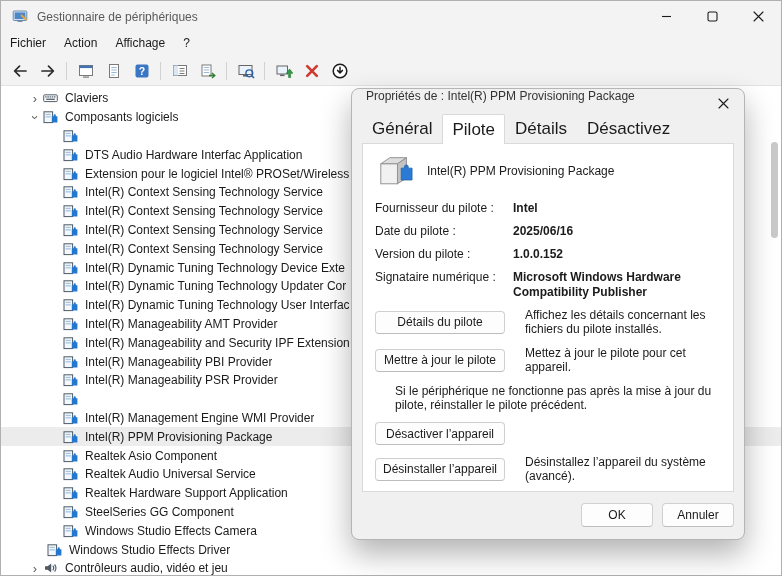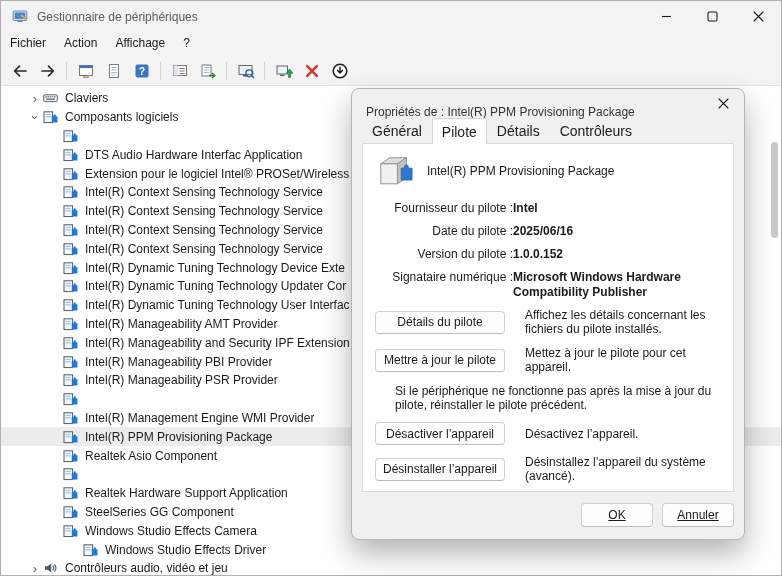--- a/index.html
+++ b/index.html
@@ -37,48 +37,48 @@
   .tree-icon { width:17px; height:14px; flex:none; margin-right:5px; display:flex; align-items:center; }
   .tree-label { overflow:hidden; }
   .scroll-thumb { position:absolute; right:3px; top:56px; width:7px; height:96px;
     background:#c9c9c9; border-radius:4px; }
 
   
   .dialog { position:absolute; left:351px; top:88px; width:394px; height:452px;
     background:#f0f0f0; border:1px solid #b5b5b5; border-radius:8px;
     box-shadow:0 14px 30px rgba(0,0,0,0.30); z-index:5; display:flex; flex-direction:column;
     overflow:hidden; color:#1b1b1b; }
-  .dlg-titlebar { height:30px; flex:none; display:flex; align-items:flex-end; padding-left:14px; }
+  .dlg-titlebar { height:30px; flex:none; display:flex; align-items:flex-start; padding-left:14px; }
   .dlg-title { font-size:12px; color:#333; }
   .dlg-close { margin-left:auto; width:42px; height:100%; border:none; background:transparent;
     display:flex; align-items:center; justify-content:center; }
 
   .tabs { flex:none; display:flex; align-items:flex-end; padding:0 10px; height:24px; position:relative; z-index:1; }
-  .tab { font-size:14px; padding:3px 9px 4px; border:1px solid transparent; border-bottom:none; }
+  .tab { font-size:17px; padding:3px 9px 4px; border:1px solid transparent; border-bottom:none; }
   .tab.active { background:#fff; border-color:#d9d9d9; border-radius:2px 2px 0 0;
     padding-top:5px; margin-bottom:-1px; }
 
   .panel { flex:1; margin:0 10px; background:#fff; border:1px solid #d9d9d9;
     padding:10px 12px 0 12px; overflow:hidden; }
   .device-header { display:flex; align-items:center; gap:12px; margin-bottom:14px; padding-left:2px; }
   .device-icon { width:38px; height:33px; flex:none; display:flex; }
   .device-name { font-size:12px; }
 
   .field-row { display:flex; font-size:12px; line-height:15px; margin-bottom:8px; }
-  .field-label { width:138px; flex:none;text-align:right; }
+  .field-label { width:138px; flex:none; }
   .field-value { flex:1;font-weight:bold; }
 
   .actions { margin-top:6px; display:flex; flex-direction:column; gap:10px; }
   .action-row { display:flex; align-items:center; }
   .btn { background:#fdfdfd; border:1px solid #d0d0d0; border-bottom-color:#bdbdbd;
     border-radius:4px; font-size:12px; font-family:inherit; color:#1b1b1b; }
   .action-btn { width:130px; flex:none; height:23px; }
   .action-desc { margin-left:20px; flex:1; font-size:12px; line-height:14px; }
 
-  .dlg-footer { flex:none; display:flex; justify-content:flex-end; gap:9px; padding:11px 10px 12px;text-decoration:underline; }
+  .dlg-footer { flex:none; display:flex; justify-content:flex-end; gap:9px; padding:11px 10px 12px; }
   .footer-btn { width:72px; height:24px; }
 </style>
 </head>
 <body>
 
 <div class="window">
   <div class="titlebar">
     <span class="app-icon">
         <svg width="16" height="16" viewBox="0 0 16 16">
           <rect x="1.2" y="2" width="13.6" height="9.5" rx="1" fill="#dceafc" stroke="#6b87ab"></rect>
@@ -422,20 +422,21 @@
       </div>
       <div class="tree-row" style="padding-left: 62px;">
         <span class="tree-icon">
           <svg width="15" height="14" viewBox="0 0 15 14">
             <rect x="1" y="1.8" width="8.6" height="10.8" fill="#f4f8fc" stroke="#4c5a66"></rect>
             <rect x="2.6" y="3.8" width="5.2" height="1.3" fill="#a7c4de"></rect>
             <rect x="2.6" y="6.2" width="5.2" height="1.3" fill="#a7c4de"></rect>
             <path d="M8.8 6.2h1.9v-0.9a1.05 1.05 0 0 1 2.1 0v0.9h1.6v6.2H8.8z" fill="#2277cf"></path>
           </svg>
         </span>
+        <span class="tree-label">Realtek Audio Universal Service</span>
       </div>
       <div class="tree-row" style="padding-left: 62px;">
         <span class="tree-icon">
           <svg width="15" height="14" viewBox="0 0 15 14">
             <rect x="1" y="1.8" width="8.6" height="10.8" fill="#f4f8fc" stroke="#4c5a66"></rect>
             <rect x="2.6" y="3.8" width="5.2" height="1.3" fill="#a7c4de"></rect>
             <rect x="2.6" y="6.2" width="5.2" height="1.3" fill="#a7c4de"></rect>
             <path d="M8.8 6.2h1.9v-0.9a1.05 1.05 0 0 1 2.1 0v0.9h1.6v6.2H8.8z" fill="#2277cf"></path>
           </svg>
         </span>
@@ -456,21 +457,21 @@
         <span class="tree-icon">
           <svg width="15" height="14" viewBox="0 0 15 14">
             <rect x="1" y="1.8" width="8.6" height="10.8" fill="#f4f8fc" stroke="#4c5a66"></rect>
             <rect x="2.6" y="3.8" width="5.2" height="1.3" fill="#a7c4de"></rect>
             <rect x="2.6" y="6.2" width="5.2" height="1.3" fill="#a7c4de"></rect>
             <path d="M8.8 6.2h1.9v-0.9a1.05 1.05 0 0 1 2.1 0v0.9h1.6v6.2H8.8z" fill="#2277cf"></path>
           </svg>
         </span>
         <span class="tree-label">Windows Studio Effects Camera</span>
       </div>
-      <div class="tree-row" style="padding-left: 82px;">
+      <div class="tree-row" style="padding-left: 46px;">
         <span class="tree-icon">
           <svg width="15" height="14" viewBox="0 0 15 14">
             <rect x="1" y="1.8" width="8.6" height="10.8" fill="#f4f8fc" stroke="#4c5a66"></rect>
             <rect x="2.6" y="3.8" width="5.2" height="1.3" fill="#a7c4de"></rect>
             <rect x="2.6" y="6.2" width="5.2" height="1.3" fill="#a7c4de"></rect>
             <path d="M8.8 6.2h1.9v-0.9a1.05 1.05 0 0 1 2.1 0v0.9h1.6v6.2H8.8z" fill="#2277cf"></path>
           </svg>
         </span>
         <span class="tree-label">Windows Studio Effects Driver</span>
       </div>
@@ -493,21 +494,21 @@
     <button class="dlg-close">
         <span><svg width="11" height="11" viewBox="0 0 11 11">
             <path d="M1 1l9 9M10 1l-9 9" stroke="#1b1b1b" stroke-width="1.1" stroke-linecap="round"></path>
           </svg></span>
       </button>
   </div>
   <div class="tabs">
       <div class="tab">Général</div>
       <div class="tab active">Pilote</div>
       <div class="tab">Détails</div>
-      <div class="tab">Contrôleurs</div>
+      <div class="tab">Désactivez</div>
     </div>
   <div class="panel">
     <div class="device-header">
       <span class="device-icon">
           <svg width="38" height="33" viewBox="0 0 40 34">
             <polygon points="4,10 13.5,3.5 31,3.5 21.5,10" fill="#dedede" stroke="#8f8f8f"></polygon>
             <polygon points="21.5,10 31,3.5 31,25 21.5,31" fill="#c3c3c3" stroke="#8f8f8f"></polygon>
             <rect x="4" y="10" width="17.5" height="21" fill="#f1f1f1" stroke="#8f8f8f"></rect>
             <path d="M25.5 14.5h3.4v-1.4a2 2 0 1 1 4 0v1.4h4v12.5H25.5z" fill="#2b7bd4" stroke="#1c5fa8" stroke-width="0.8"></path>
           </svg>
@@ -539,21 +540,20 @@
         </div>
         <div class="action-row">
           <button class="btn action-btn">Mettre à jour le pilote</button>
           <div class="action-desc">Mettez à jour le pilote pour cet appareil.</div>
         </div>
         <div class="action-row">
           <div class="action-desc">Si le périphérique ne fonctionne pas après la mise à jour du pilote, réinstaller le pilote précédent.</div>
         </div>
         <div class="action-row">
           <button class="btn action-btn">Désactiver l’appareil</button>
-          <div class="action-desc">Désactivez l’appareil.</div>
         </div>
         <div class="action-row">
           <button class="btn action-btn">Désinstaller l’appareil</button>
           <div class="action-desc">Désinstallez l’appareil du système (avancé).</div>
         </div>
       </div>
   </div>
   <div class="dlg-footer">
     <button class="btn footer-btn">OK</button>
     <button class="btn footer-btn">Annuler</button>

